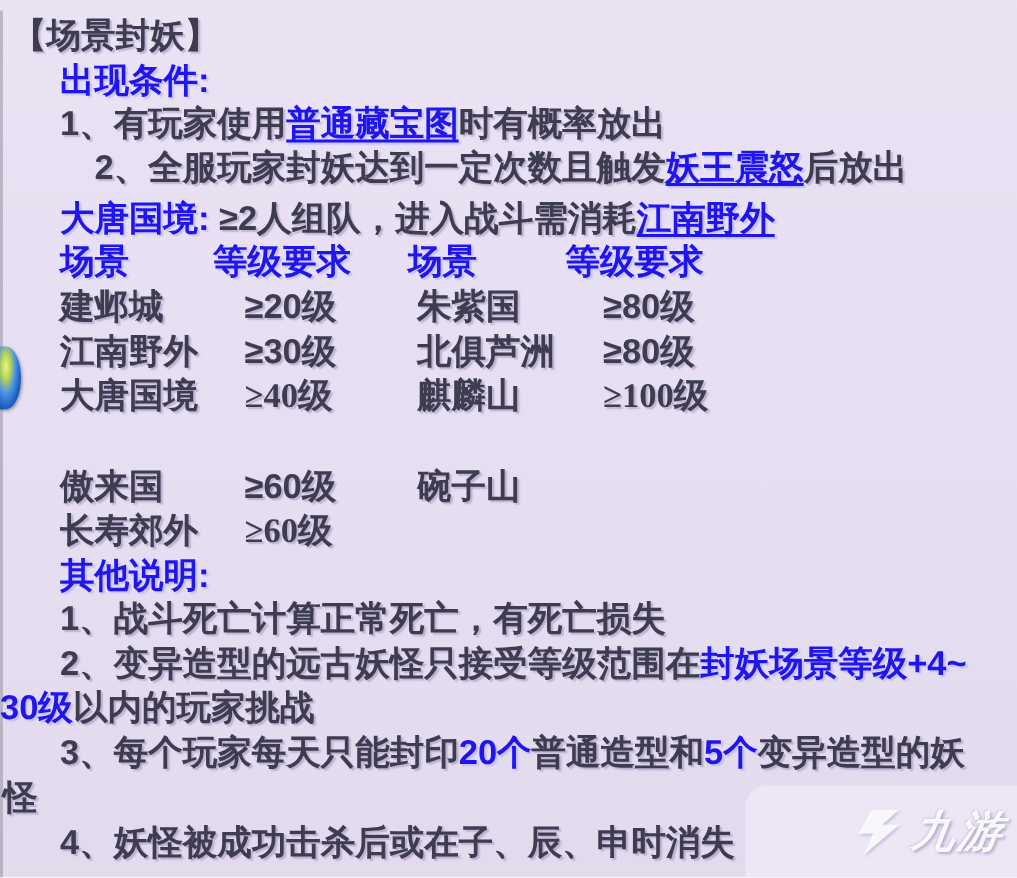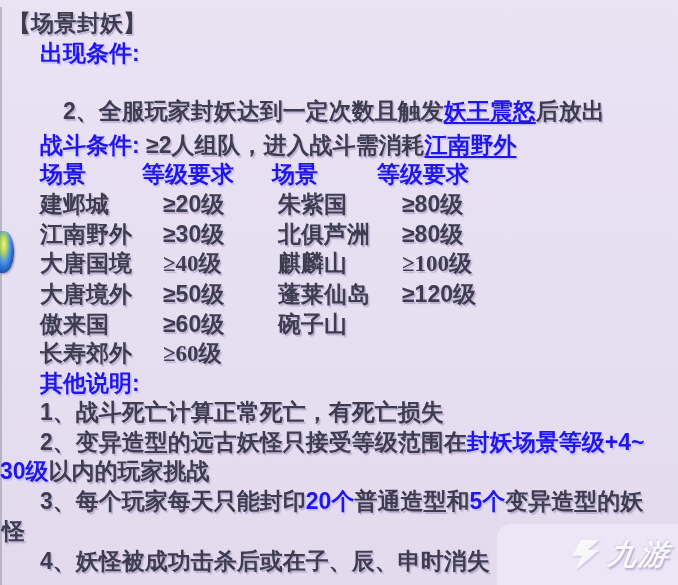--- a/index.html
+++ b/index.html
@@ -75,27 +75,30 @@
 <div class="screen">
 
   <div class="edge-line"></div>
 
   <div class="line dark" style="top:10px;left:8px;">【场景封妖】</div>
 
   <div class="line" style="top:40px;">
     <span class="blue">出现条件:</span>
   </div>
 
+  <div class="line" style="top:69px;">
+    <span class="dark">1、有玩家使用</span><span class="blue link">普通藏宝图</span><span class="dark">时有概率放出</span>
+  </div>
 
   <div class="line" style="top:98px;margin-left:23px;">
     <span class="dark">2、全服玩家封妖达到一定次数且触发</span><span class="blue link">妖王震怒</span><span class="dark">后放出</span>
   </div>
 
   <div class="line" style="top:132px;">
-    <span class="blue">战斗条件: </span><span class="dark">≥2人组队，进入战斗需消耗</span><span class="blue link">江南野外</span>
+    <span class="blue">大唐国境: </span><span class="dark">≥2人组队，进入战斗需消耗</span><span class="blue link">江南野外</span>
   </div>
 
   <div class="line" style="top:161px;width:560px;">
     <span class="cell h1 blue">场景</span>
     <span class="cell h2 blue">等级要求</span>
     <span class="cell h3 blue">场景</span>
     <span class="cell h4 blue">等级要求</span>
   </div>
 
   <div class="line" style="top:191px;width:560px;">
@@ -108,26 +111,20 @@
     <span class="cell c1 dark">江南野外</span>
     <span class="cell c2 dark">≥30级</span>
     <span class="cell c3 dark">北俱芦洲</span>
     <span class="cell c4 dark">≥80级</span>
   </div>
   <div class="line" style="top:251px;width:560px;font-family:Liberation Serif, serif;">
     <span class="cell c1 dark">大唐国境</span>
     <span class="cell c2 dark">≥40级</span>
     <span class="cell c3 dark">麒麟山</span>
     <span class="cell c4 dark">≥100级</span>
-  </div>
-  <div class="line" style="top:281px;width:560px;">
-    <span class="cell c1 dark">大唐境外</span>
-    <span class="cell c2 dark">≥50级</span>
-    <span class="cell c3 dark">蓬莱仙岛</span>
-    <span class="cell c4 dark">≥120级</span>
   </div>
   <div class="line" style="top:311px;width:560px;">
     <span class="cell c1 dark">傲来国</span>
     <span class="cell c2 dark">≥60级</span>
     <span class="cell c3 dark">碗子山</span>
   </div>
   <div class="line" style="top:341px;width:560px;font-family:Liberation Serif, serif;">
     <span class="cell c1 dark">长寿郊外</span>
     <span class="cell c2 dark">≥60级</span>
     <span class="cell c3 dark"></span>

